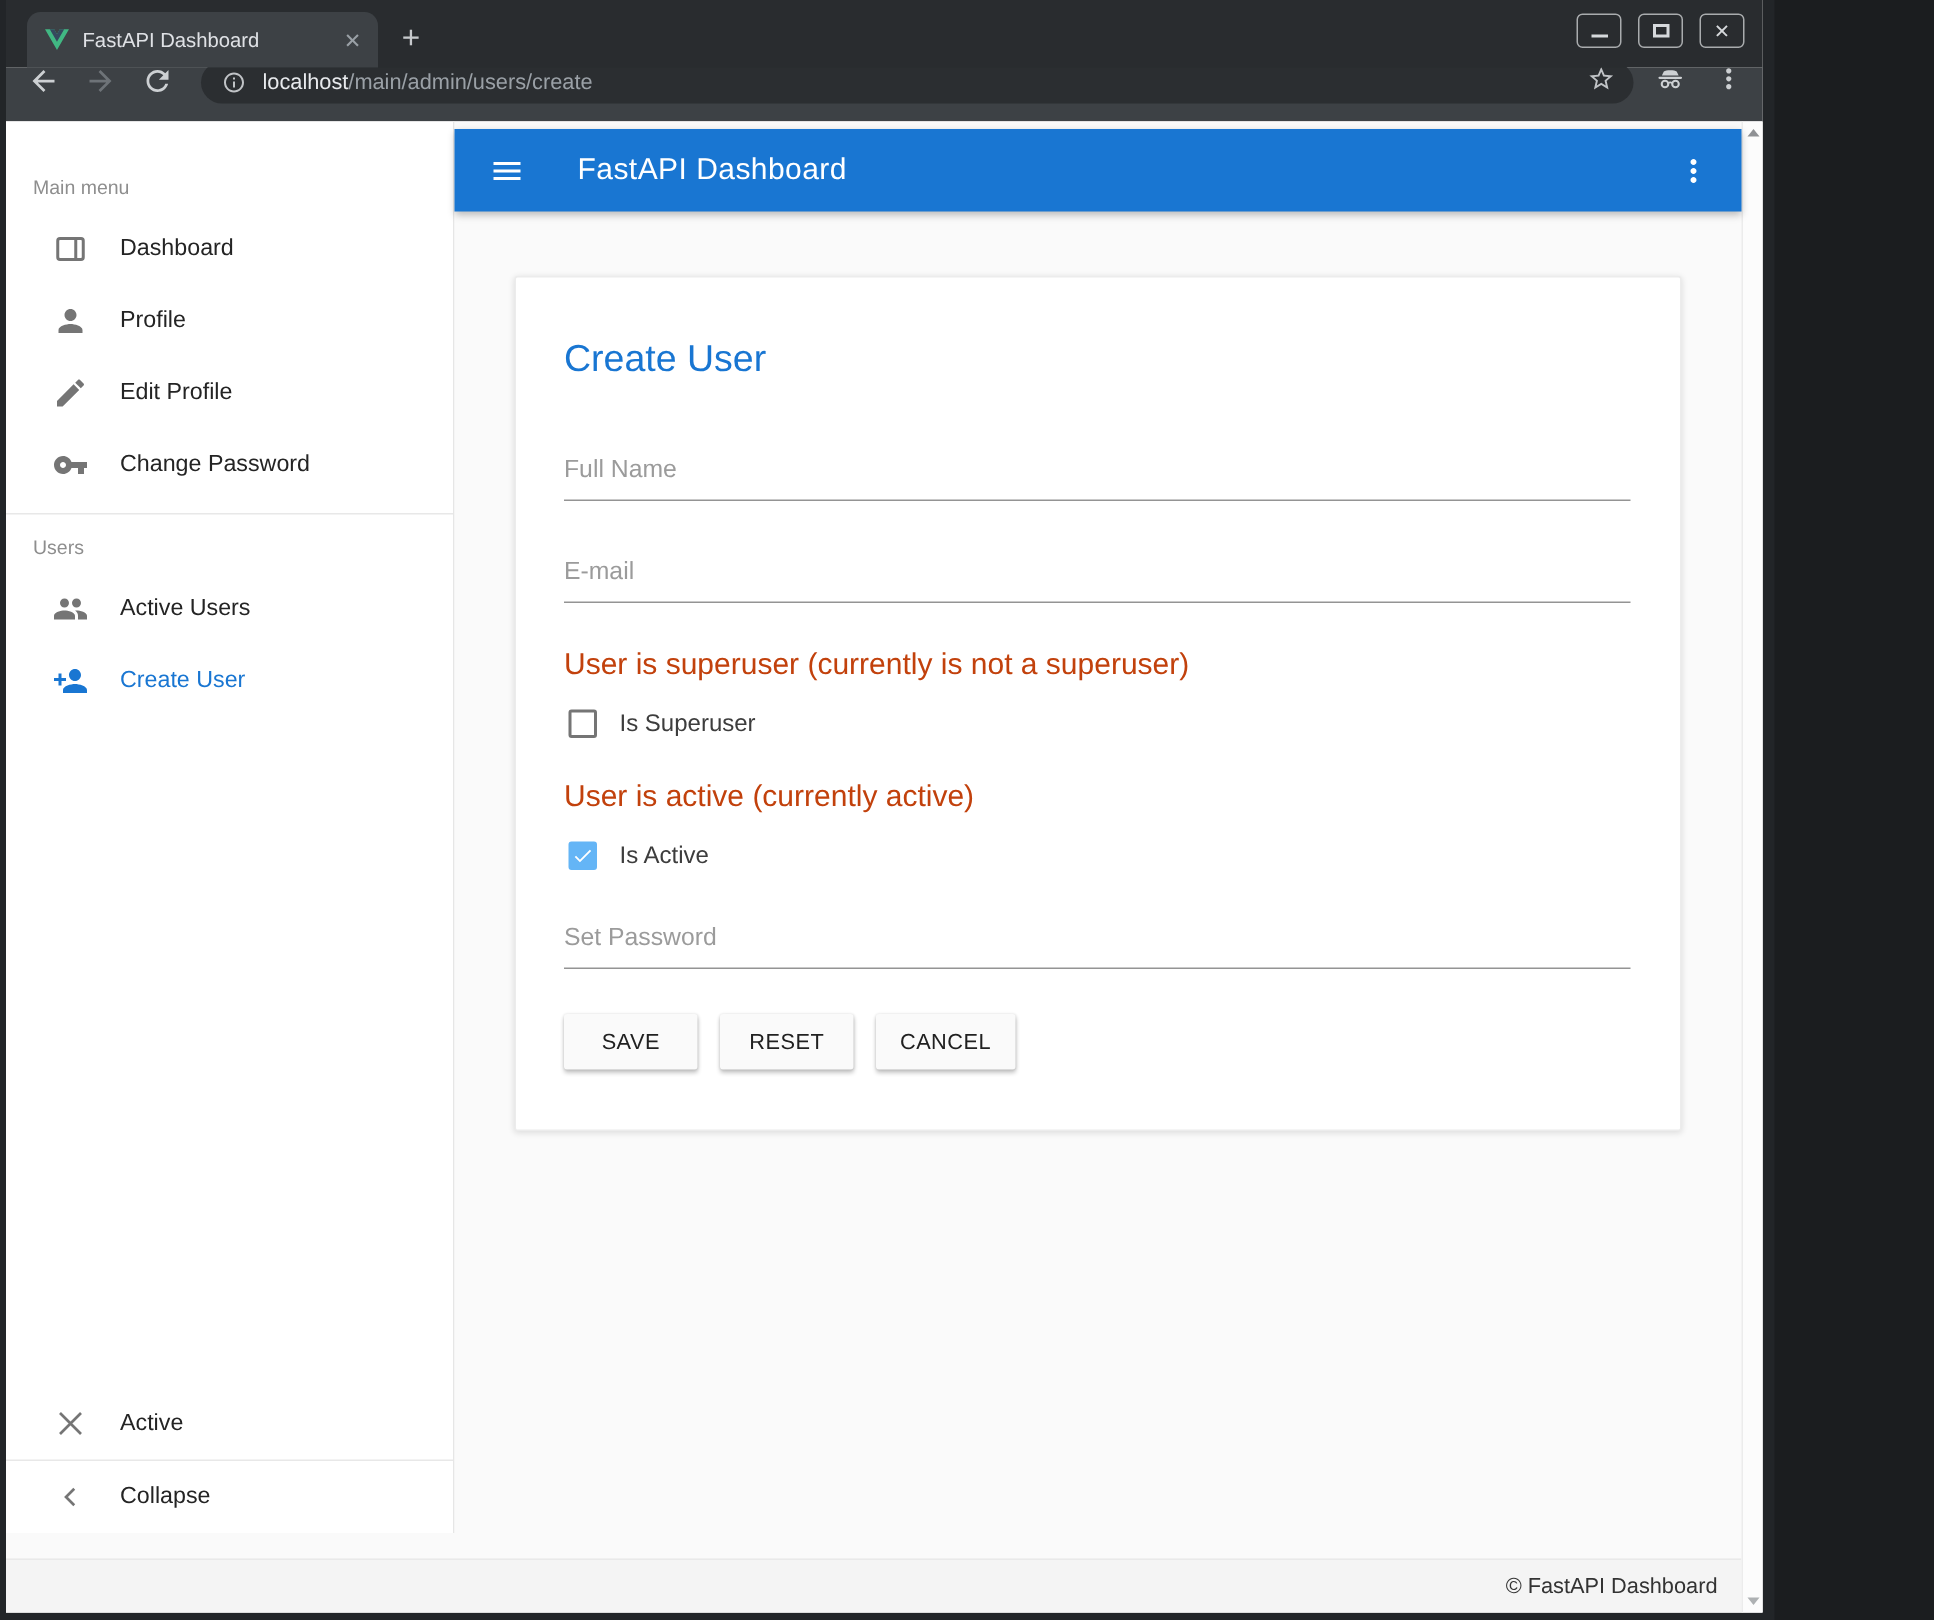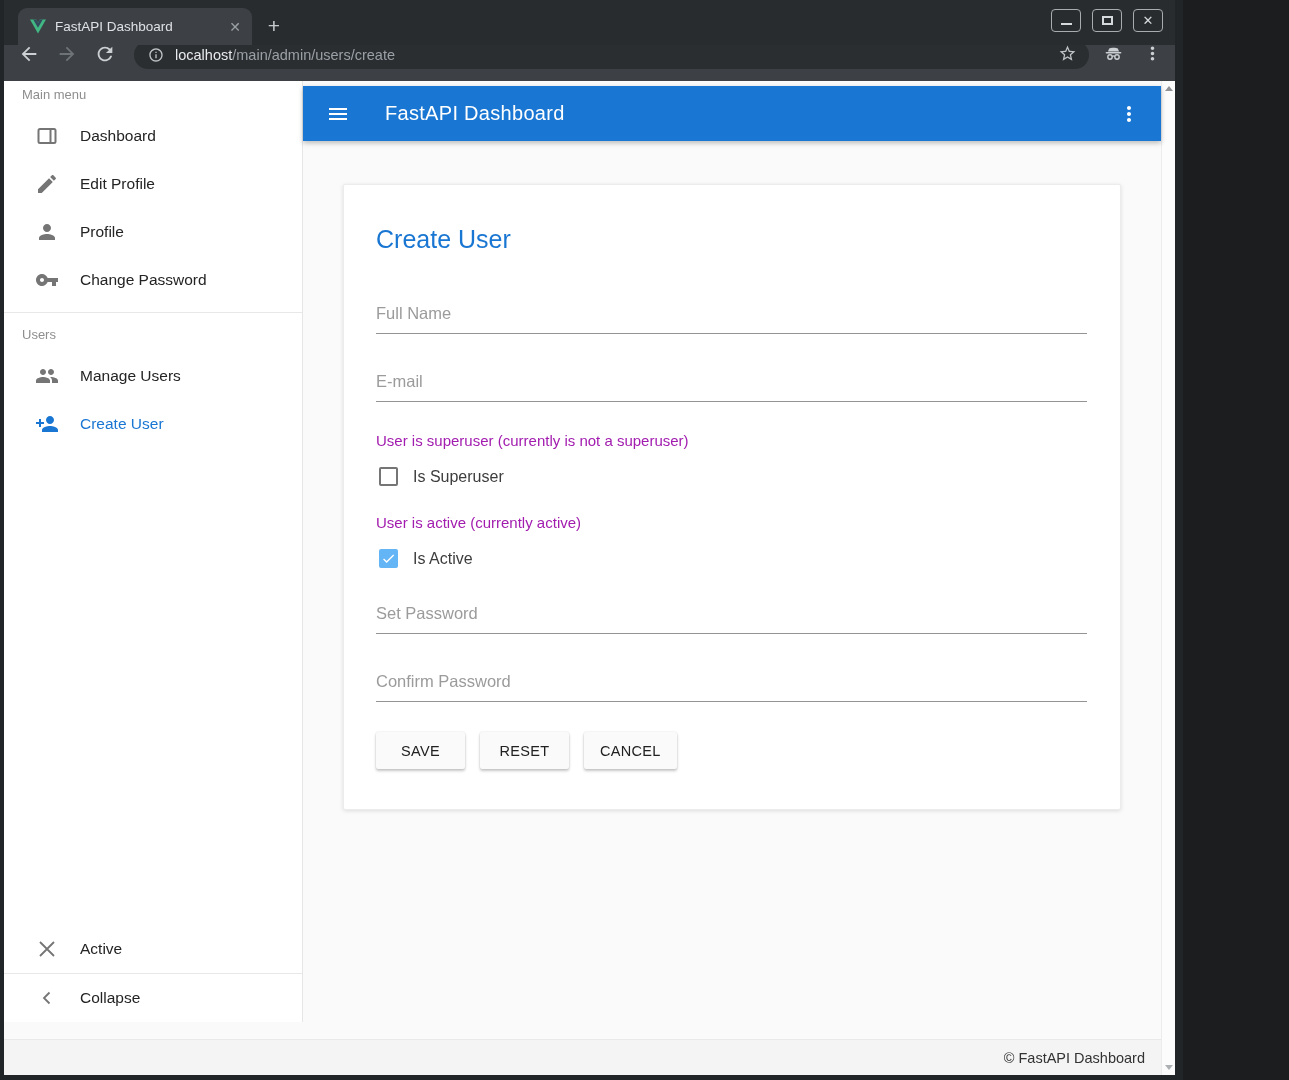--- a/index.html
+++ b/index.html
@@ -37,21 +37,21 @@
   .omni-spacer { flex:1; }
   .star svg { width:19px; height:19px; fill:#c0c3c6; }
   .tool-right { display:flex; align-items:center; gap:18px; margin-left:4px; }
   .tool-right svg { width:21px; height:21px; fill:#cdd0d3; }
 
   
   .content { flex:1; position:relative; display:flex; flex-direction:column; background:#fafafa; min-height:0; padding-right:14px; }
   .body-row { flex:1; display:flex; min-height:0; }
 
   
-  .sidebar { width:299px; flex:none; background:#fff; border-right:1px solid #e6e6e6; display:flex; flex-direction:column; padding-top:0; }
+  .sidebar { width:299px; flex:none; background:#fff; border-right:1px solid #e6e6e6; display:flex; flex-direction:column; padding-top:30px; }
   .side-label { font-size:13px; color:#8e8e8e; padding:6px 0 10px 18px; }
   .side-item { height:48px; display:flex; align-items:center; padding-left:31px; gap:21px; cursor:pointer; }
   .side-item .ic { width:24px; height:24px; flex:none; display:flex; align-items:center; justify-content:center; }
   .side-item .ic svg { width:24px; height:24px; fill:#757575; }
   .side-item .lbl { font-size:15.5px; color:#242424; }
   .side-item.active .lbl { color:var(--accent,#1976d2); }
   .side-item.active .ic svg { fill:var(--accent,#1976d2); }
   .divider { height:1px; background:#e8e8e8; margin:8px 0; }
   .side-bottom { margin-top:auto; }
   .side-item .ic svg.thin { fill:none; stroke:#757575; stroke-width:1.6; }
@@ -67,21 +67,21 @@
   .page { flex:1; padding:43px 40px 0 40px; overflow:hidden; }
   .card { background:#fff; border-radius:2px; border:1px solid #ececec;
           box-shadow:0 1px 4px rgba(0,0,0,0.12); padding:40px 33px 40px 32px; }
   .card-title { color:var(--accent,#1976d2); font-size:25px; font-weight:500; margin-bottom:42px; }
 
   .field { margin-bottom:30px; }
   .field input { width:100%; border:none; outline:none; border-bottom:1px solid #949494; background:transparent;
                  font-family:"Liberation Sans",sans-serif; font-size:16.5px; color:#3b82f6; padding:8px 0 10px 0; }
   .field input::placeholder { color:#9b9b9b; opacity:1; }
 
-  .hint { font-size:15px; color:#a21caf; margin:2px 0 18px 0; }
+  .hint { font-size:20px; color:#c2410c; margin:2px 0 18px 0; }
   .check-row { display:flex; align-items:center; gap:15px; margin:4px 0 28px 3px; }
   .checkbox { width:19px; height:19px; border:2px solid #757575; border-radius:2px; flex:none; position:relative; }
   .checkbox.checked { border-color:var(--check,#64b5f6); background:var(--check,#64b5f6); }
   .checkbox.checked svg { position:absolute; inset:0; width:15px; height:15px; fill:#fff; }
   .checkbox svg { display:none; }
   .checkbox.checked svg { display:block; }
   .check-lbl { font-size:16px; color:#3d3d3d; }
 
   .btn-row { display:flex; gap:15px; margin-top:27px; }
   .btn { min-width:89px; height:37px; background:#fafafa; border:none; border-radius:2px; cursor:pointer;
@@ -188,54 +188,54 @@
                   <rect x="3.5" y="5" width="17" height="14" rx="1.5"></rect>
                   <line x1="15.5" y1="5" x2="15.5" y2="19"></line>
                 </svg>
             </span>
             <span class="lbl">Dashboard</span>
           </div>
 
           <div class="side-item">
             <span class="ic">
               <svg viewBox="0 0 24 24">
+                  <path d="M12 12c2.21 0 4-1.79 4-4s-1.79-4-4-4-4 1.79-4 4 1.79 4 4 4zm0 2c-2.67 0-8 1.34-8 4v2h16v-2c0-2.66-5.33-4-8-4z"></path>
+                </svg>
+            </span>
+            <span class="lbl">Profile</span>
+          </div>
+
+          <div class="side-item">
+            <span class="ic">
+              <svg viewBox="0 0 24 24">
                   <path d="M3 17.25V21h3.75L17.81 9.94l-3.75-3.75L3 17.25zM20.71 7.04c.39-.39.39-1.02 0-1.41l-2.34-2.34c-.39-.39-1.02-.39-1.41 0l-1.83 1.83 3.75 3.75 1.83-1.83z"></path>
                 </svg>
             </span>
             <span class="lbl">Edit Profile</span>
-          </div>
-
-          <div class="side-item">
-            <span class="ic">
-              <svg viewBox="0 0 24 24">
-                  <path d="M12 12c2.21 0 4-1.79 4-4s-1.79-4-4-4-4 1.79-4 4 1.79 4 4 4zm0 2c-2.67 0-8 1.34-8 4v2h16v-2c0-2.66-5.33-4-8-4z"></path>
-                </svg>
-            </span>
-            <span class="lbl">Profile</span>
           </div>
 
           <div class="side-item">
             <span class="ic">
               <svg viewBox="0 0 24 24">
                   <path d="M12.65 10C11.83 7.67 9.61 6 7 6c-3.31 0-6 2.69-6 6s2.69 6 6 6c2.61 0 4.83-1.67 5.65-4H17v4h4v-4h2v-4H12.65zM7 14c-1.1 0-2-.9-2-2s.9-2 2-2 2 .9 2 2-.9 2-2 2z"></path>
                 </svg>
             </span>
             <span class="lbl">Change Password</span>
           </div>
 
           <div class="divider"></div>
           <div class="side-label">Users</div>
 
           <div class="side-item">
             <span class="ic">
               <svg viewBox="0 0 24 24">
                   <path d="M16 11c1.66 0 2.99-1.34 2.99-3S17.66 5 16 5c-1.66 0-3 1.34-3 3s1.34 3 3 3zm-8 0c1.66 0 2.99-1.34 2.99-3S9.66 5 8 5C6.34 5 5 6.34 5 8s1.34 3 3 3zm0 2c-2.33 0-7 1.17-7 3.5V19h14v-2.5c0-2.33-4.67-3.5-7-3.5zm8 0c-.29 0-.62.02-.97.05 1.16.84 1.97 1.97 1.97 3.45V19h6v-2.5c0-2.33-4.67-3.5-7-3.5z"></path>
                 </svg>
             </span>
-            <span class="lbl">Manage Users</span>
+            <span class="lbl">Active Users</span>
           </div>
 
           <div class="side-item active">
             <span class="ic">
               <svg viewBox="0 0 24 24">
                   <path d="M15 12c2.21 0 4-1.79 4-4s-1.79-4-4-4-4 1.79-4 4 1.79 4 4 4zm-9-2V7H4v3H1v2h3v3h2v-3h3v-2H6zm9 4c-2.67 0-8 1.34-8 4v2h16v-2c0-2.66-5.33-4-8-4z"></path>
                 </svg>
             </span>
             <span class="lbl">Create User</span>
           </div>
@@ -303,23 +303,20 @@
                       <path d="M9 16.17L4.83 12l-1.42 1.41L9 19 21 7l-1.41-1.41z"></path>
                     </svg>
                 </span>
                 <span class="check-lbl">Is Active</span>
               </div>
 
               <div class="field" style="margin-top:20px;">
                 <input type="password" placeholder="Set Password" style="">
               </div>
 
-              <div class="field">
-                <input type="password" placeholder="Confirm Password" style="">
-              </div>
 
               <div class="btn-row">
                 <button class="btn">SAVE</button>
                 <button class="btn">RESET</button>
                 <button class="btn">CANCEL</button>
               </div>
             </div>
           </div>
         </div>
       </div>

